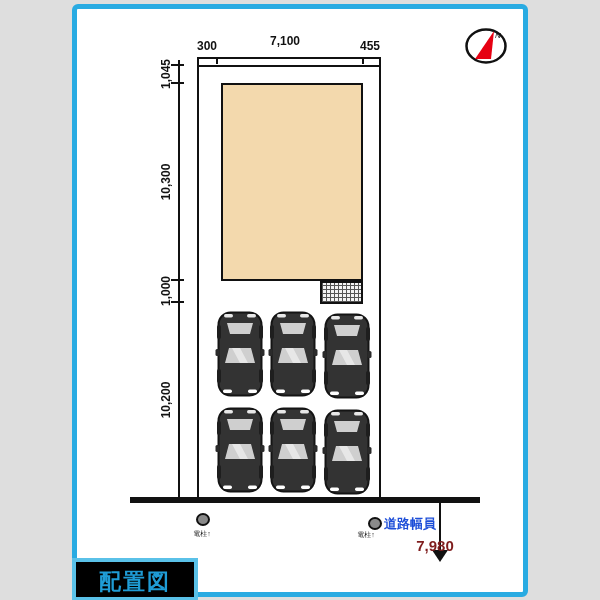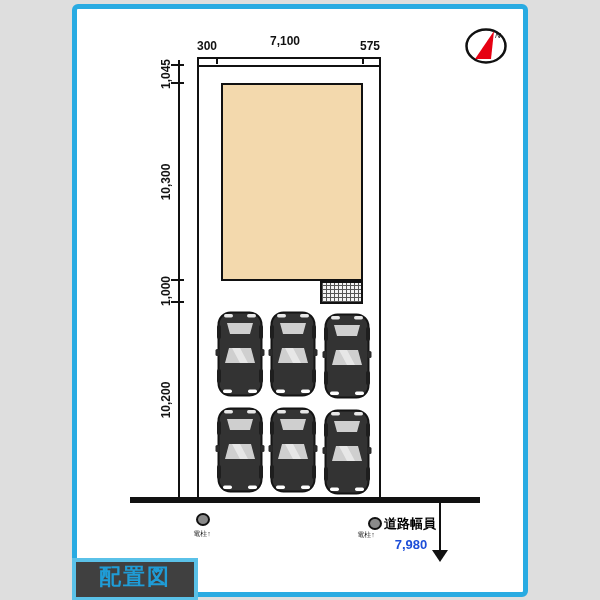--- a/index.html
+++ b/index.html
@@ -18,28 +18,28 @@
   .dimline-h{left:197px;top:57px;width:184px;height:2px;background:#111;}
   .tick-v{width:2px;background:#111;}
   .dimline-v{left:178px;top:60px;width:2px;height:440px;background:#111;}
   .tick-h{height:2px;width:13px;background:#111;left:171px;}
   .dim-label{font-size:12px;font-weight:bold;color:#111;text-align:center;white-space:nowrap;}
   .dim-label-v{width:60px;height:14px;line-height:14px;transform:rotate(-90deg);}
   
   .road{left:130px;top:497px;width:350px;height:6px;background:#111;}
   .arrow-line{left:439px;top:503px;width:2px;height:48px;background:#111;}
   .arrow-head{left:432px;top:550px;width:0;height:0;border-left:8px solid transparent;border-right:8px solid transparent;border-top:12px solid #111;}
-  .road-label{font-size:13px;font-weight:bold;color:#000000;white-space:nowrap;}
-  .road-value{font-size:13px;font-weight:bold;color:#1d4ed8;white-space:nowrap;}
+  .road-label{font-size:13px;font-weight:bold;color:#1d4ed8;white-space:nowrap;}
+  .road-value{font-size:15px;font-weight:bold;color:#7f1d1d;white-space:nowrap;margin-left:24px;}
   
   .pole{width:10px;height:9px;border-radius:50%;background:#8a8a8a;border:2px solid #111;}
   .pole-label{font-size:7px;color:#111;text-align:center;white-space:nowrap;}
   
-  .title-box{left:72px;top:558px;width:118px;height:35px;background:#404040;border:4px solid #5ac1e8;
-             display:flex;align-items:flex-start;justify-content:center;z-index:3;}
+  .title-box{left:72px;top:558px;width:118px;height:35px;background:#000000;border:4px solid #5ac1e8;
+             display:flex;align-items:flex-end;justify-content:center;z-index:3;}
   .title-text{font-size:22px;font-weight:bold;color:#1f9cd6;letter-spacing:2px;}
   svg{display:block;}
 </style>
 </head>
 <body>
 
 <div class="canvas">
 
   <svg width="0" height="0" style="position:absolute" aria-hidden="true">
     <defs>
@@ -74,21 +74,21 @@
   <div class="abs building"></div>
   <div class="abs hatch"></div>
 
   <div class="abs dimline-h"></div>
   <div class="abs tick-v" style="left:197px;top:57px;height:9px"></div>
   <div class="abs tick-v" style="left:216px;top:57px;height:7px"></div>
   <div class="abs tick-v" style="left:362px;top:57px;height:7px"></div>
   <div class="abs tick-v" style="left:379px;top:57px;height:9px"></div>
   <div class="abs dim-label" style="left:190px;top:39px;width:34px">300</div>
   <div class="abs dim-label" style="left:260px;top:34px;width:50px">7,100</div>
-  <div class="abs dim-label" style="left:353px;top:39px;width:34px">575</div>
+  <div class="abs dim-label" style="left:353px;top:39px;width:34px">455</div>
 
   <div class="abs dimline-v"></div>
   <div class="abs tick-h" style="top:64px"></div>
   <div class="abs tick-h" style="top:82px"></div>
   <div class="abs tick-h" style="top:279px"></div>
   <div class="abs tick-h" style="top:301px"></div>
   <div class="abs dim-label dim-label-v" style="left:136px;top:67px">1,045</div>
   <div class="abs dim-label dim-label-v" style="left:136px;top:175px">10,300</div>
   <div class="abs dim-label dim-label-v" style="left:136px;top:284px">1,000</div>
   <div class="abs dim-label dim-label-v" style="left:136px;top:393px">10,200</div>

